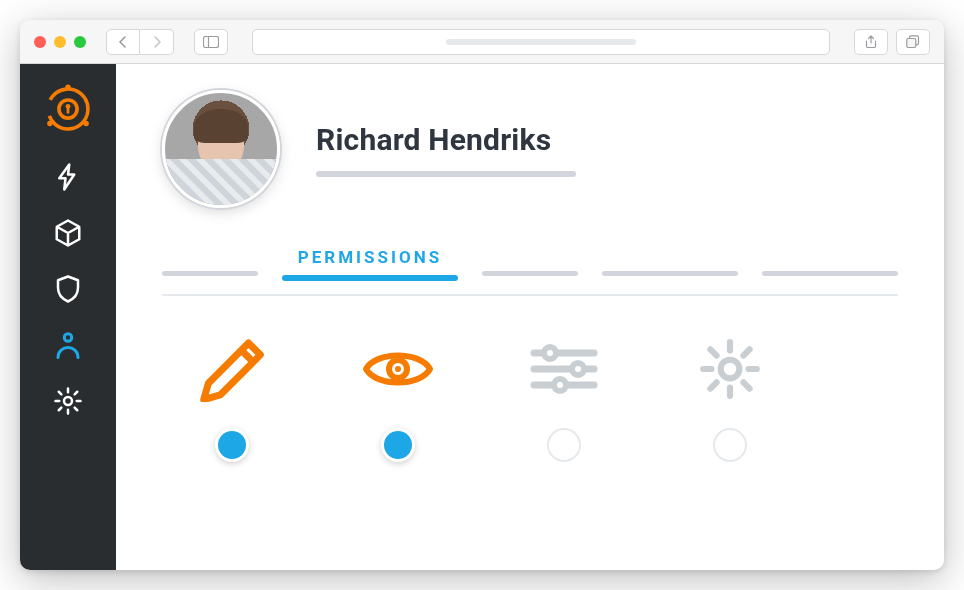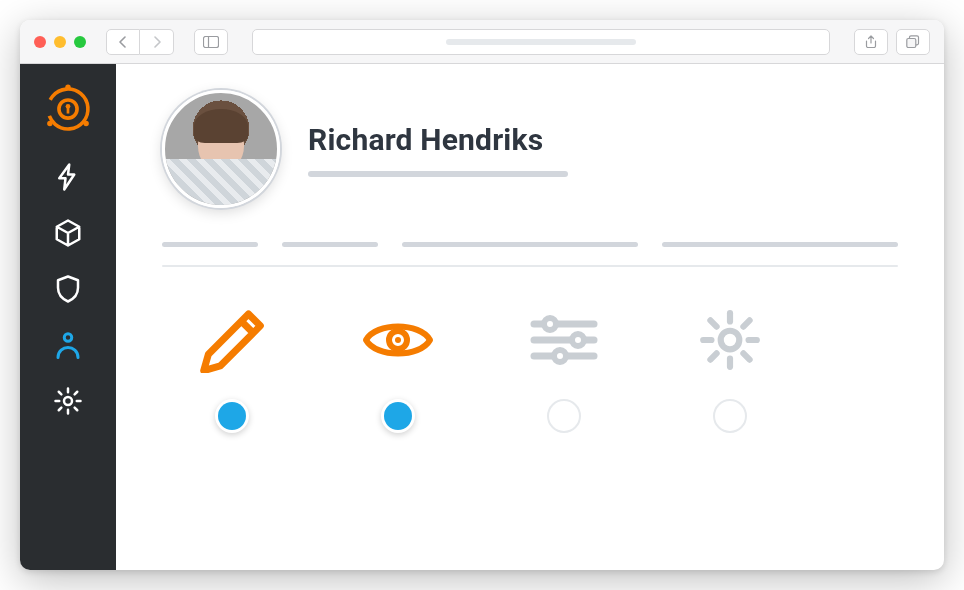--- a/index.html
+++ b/index.html
@@ -70,21 +70,21 @@
     width:96px; background:var(--dark);
     display:flex; flex-direction:column; align-items:center;
     padding:16px 0; gap:22px;
   }
   .logo { width:58px; height:58px; display:flex; align-items:center; justify-content:center; }
   .side-icon { width:34px; height:34px; display:flex; align-items:center; justify-content:center; color:#fff; cursor:pointer; }
   .side-icon.active { color: var(--blue); }
   .side-icon svg { width:30px; height:30px; }
 
   .main { flex:1; padding:26px 46px 20px 46px; position:relative; min-width:0; }
-  .profile-row { display:flex; align-items:center; gap:28px; }
+  .profile-row { display:flex; align-items:center; gap:36px; }
   .avatar {
     width:118px; height:118px; border-radius:50%;
     border:3px solid #fff;
     box-shadow: 0 0 0 2px var(--light-gray), 0 4px 14px rgba(0,0,0,0.15);
     background: radial-gradient(circle at 50% 32%, #e9c9b6 0 18%, #6a503f 18% 30%, #a7a7a7 30% 100%);
     position:relative; overflow:hidden;
   }
   .avatar::before {
     content:""; position:absolute; left:50%; top:24px; transform:translateX(-50%);
     width:46px; height:54px; border-radius:50% 50% 46% 46%;
@@ -241,20 +241,24 @@
         </div>
         <div class="name-block">
           <div class="name">Richard Hendriks</div>
           <div class="name-underline"></div>
         </div>
       </div>
 
       <div class="tabs-area">
         <div class="tabs-row">
           <div class="tab-slug short"></div>
+          <div class="tab-active">
+            <div class="tab-active-label">PERMISSIONS</div>
+            <div class="tab-active-underline"></div>
+          </div>
           <div class="tab-slug short"></div>
           <div class="tab-slug"></div>
           <div class="tab-slug"></div>
         </div>
         <div class="thinline"></div>
       </div>
 
       <div class="perm-row">
 
         <div class="perm">

